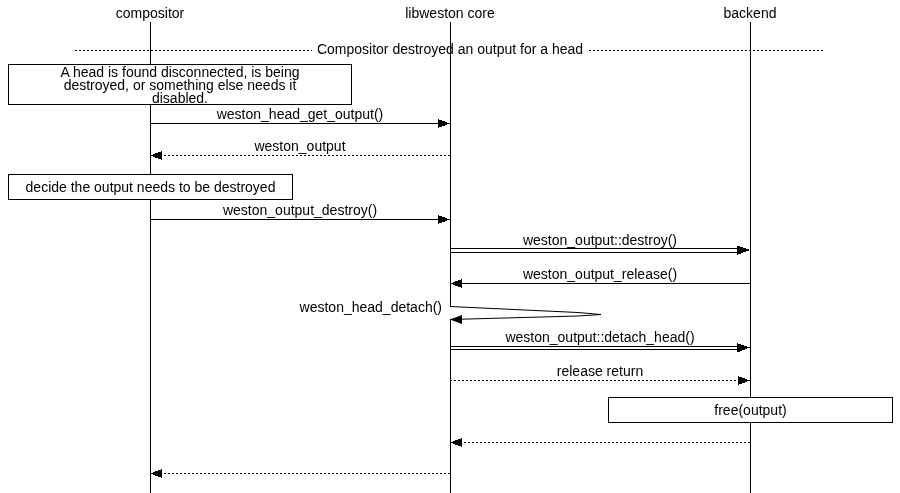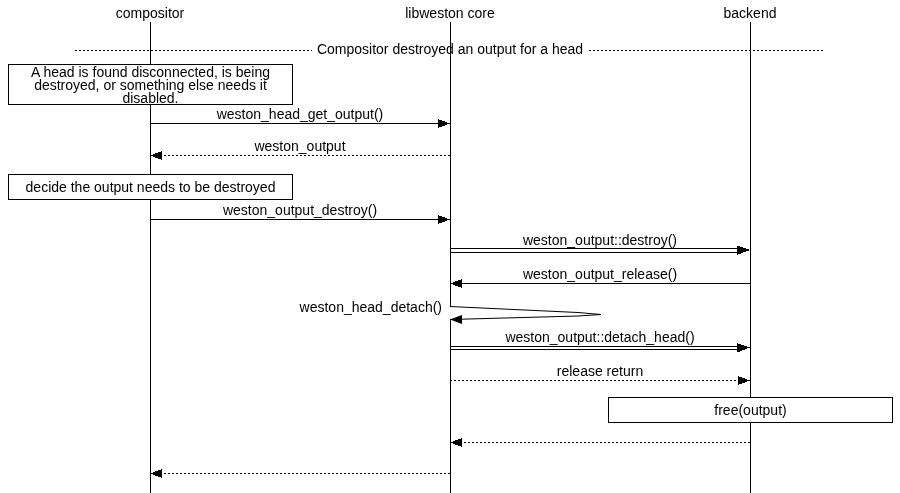--- a/index.html
+++ b/index.html
@@ -93,21 +93,21 @@
       <polygon points="150,473.5 162,469 162,478" fill="#000"></polygon>
     </g>
   </svg>
 
   <div class="lbl" style="left:150px;top:6px;">compositor</div>
   <div class="lbl" style="left:450px;top:6px;">libweston core</div>
   <div class="lbl" style="left:750px;top:6px;">backend</div>
 
   <div class="lbl" style="left:450px;top:42px;">Compositor destroyed an output for a head</div>
 
-  <div class="note" style="left:8px;top:64px;width:285px;height:41px;padding-top:1px;">
+  <div class="note" style="left:8px;top:64px;width:344px;height:41px;padding-top:1px;">
     <div class="nl">A head is found disconnected, is being</div>
     <div class="nl">destroyed, or something else needs it</div>
     <div class="nl">disabled.</div>
   </div>
 
   <div class="note note-single" style="left:8px;top:174px;width:285px;height:26px;">decide the output needs to be destroyed</div>
 
   <div class="lbl" style="left:300px;top:107px;">weston_head_get_output()</div>
   <div class="lbl" style="left:300px;top:139px;">weston_output</div>
   <div class="lbl" style="left:300px;top:203px;">weston_output_destroy()</div>

